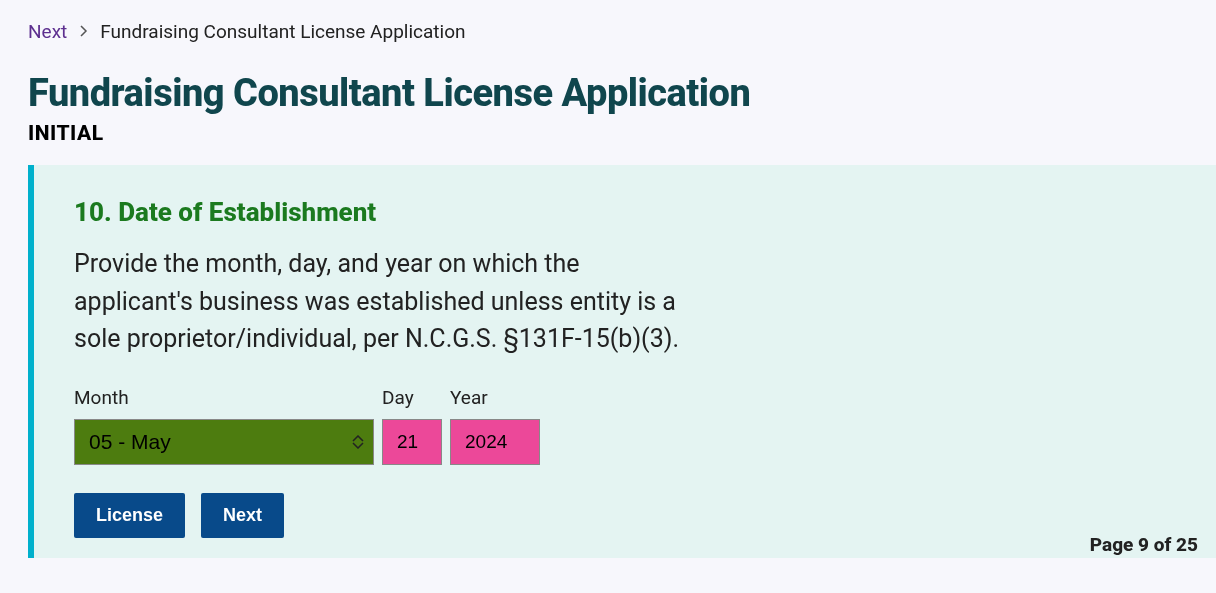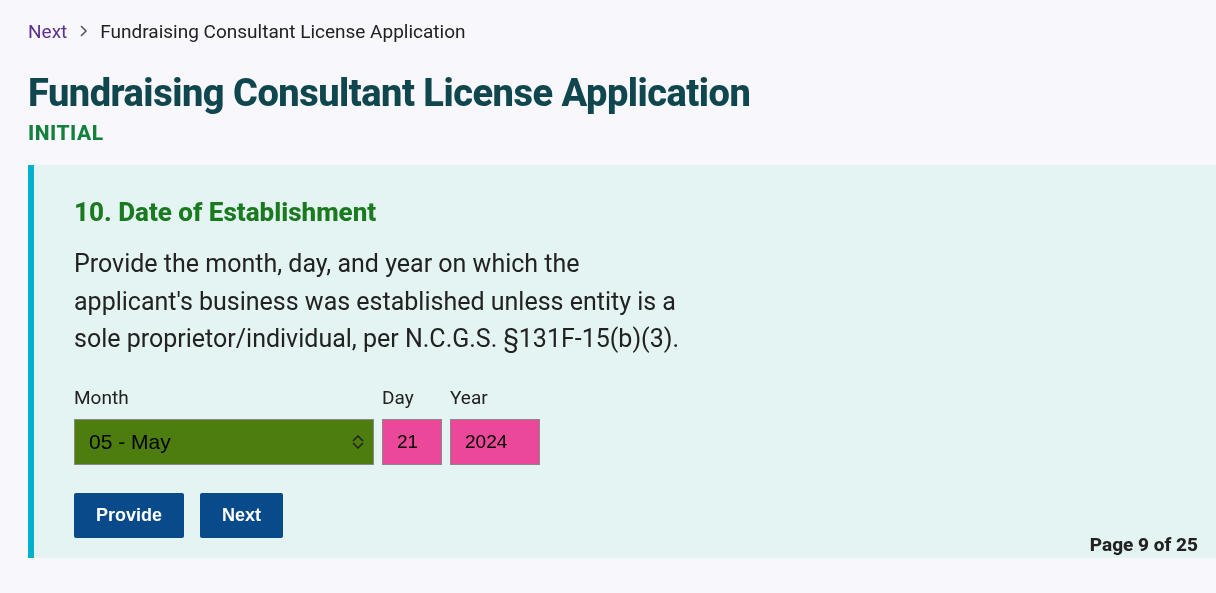--- a/index.html
+++ b/index.html
@@ -36,21 +36,21 @@
       padding: 20px 28px 0 28px;
       font-size: 38px;
       font-weight: 800;
       color: #10464d;
       letter-spacing: -0.5px;
     }
     .page-subtitle {
       padding: 6px 28px 20px 28px;
       font-size: 21px;
       font-weight: 800;
-      color: #15803d;
+      color: #000000;
       letter-spacing: 0.5px;
     }
     .form-panel {
       margin: 0 0 0 28px;
       background: #e4f4f2;
       border-left: 6px solid #00b0cc;
       padding: 32px 40px 8px 40px;
       position: relative;
     }
     .section-heading {
@@ -184,18 +184,18 @@
       <input type="text" class="day-input" value="21" style="">
     </div>
 
     <div class="field">
       <label>Year</label>
       <input type="text" class="year-input" value="2024" style="">
     </div>
   </div>
 
   <div class="buttons-row">
-    <button class="btn">Provide</button>
+    <button class="btn">License</button>
     <button class="btn">Next</button>
   </div>
 
   <div class="page-indicator">Page 9 of 25</div>
 </div>
 
 </body></html>

